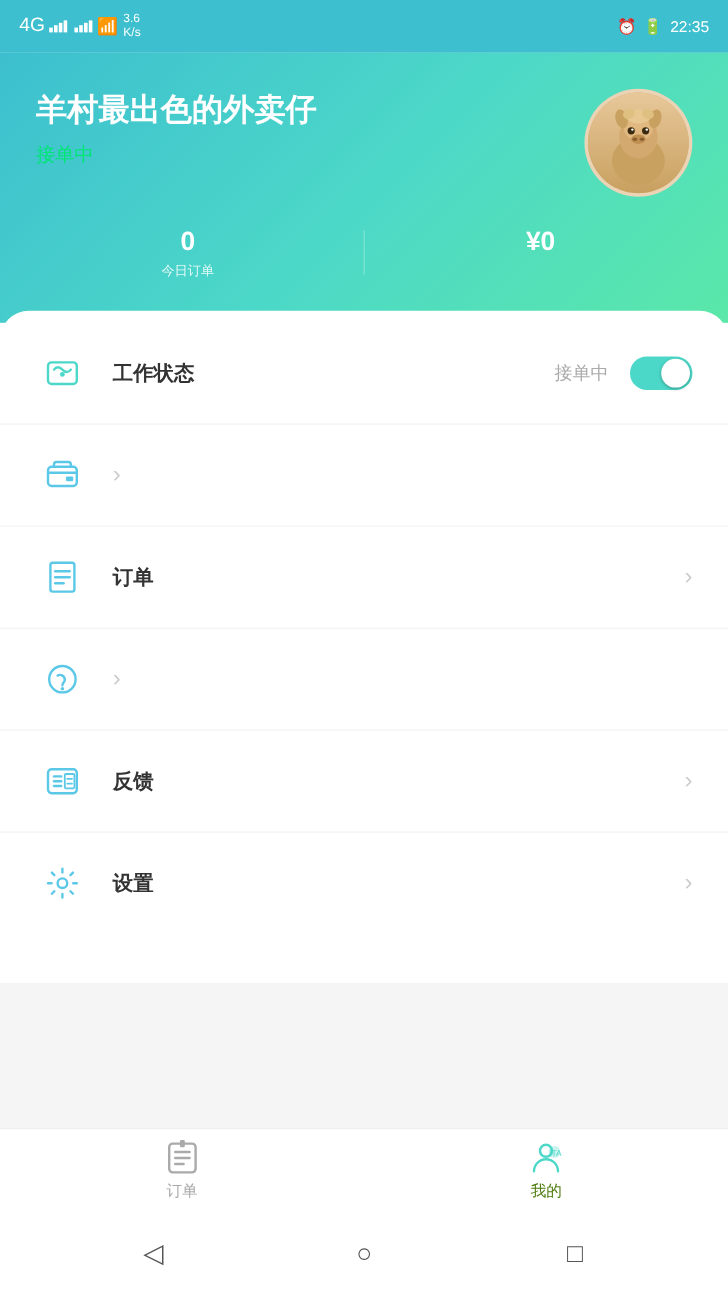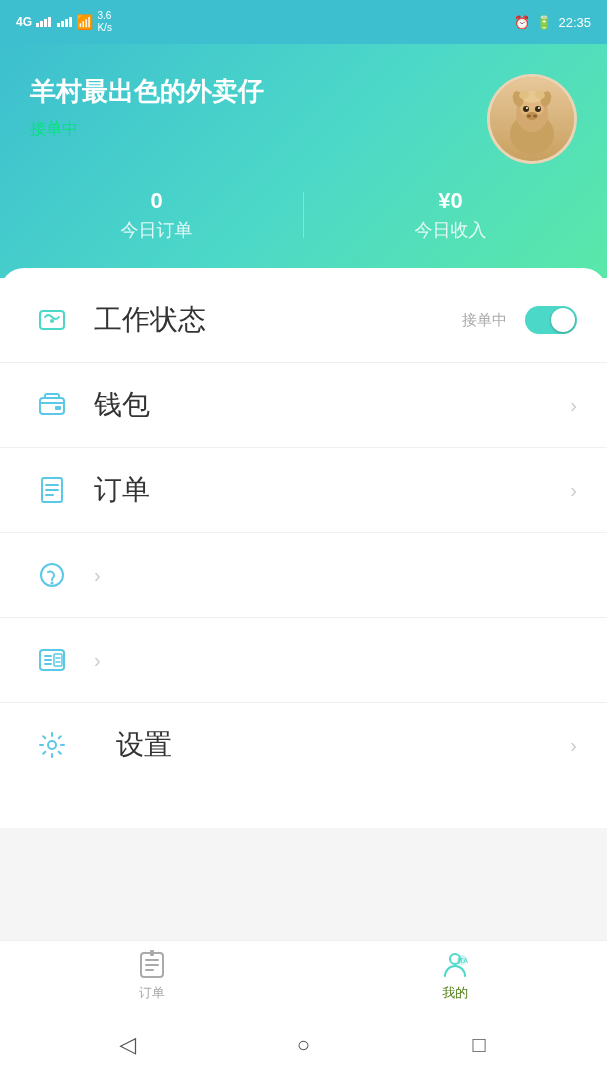--- a/index.html
+++ b/index.html
@@ -84,21 +84,21 @@
     .stat-item {
       flex: 1;
       text-align: center;
     }
     .stat-value {
       font-size: 22px;
       font-weight: bold;
       color: white;
     }
     .stat-label {
-      font-size: 18px;
+      font-size: 11px;
       color: rgba(255,255,255,0.85);
       margin-top: 4px;
     }
     .stat-divider {
       width: 1px;
       background: rgba(255,255,255,0.3);
       margin: 4px 0;
     }
 
     
@@ -114,36 +114,36 @@
 
     
     .menu-item {
       display: flex;
       align-items: center;
       padding: 20px 30px;
       border-bottom: 1px solid #f0f0f0;
       cursor: pointer;
       background: white;
     }
-    .menu-item:last-child { border-bottom: none; gap: 22px; }
+    .menu-item:last-child { border-bottom: none; }
     .menu-icon {
       width: 44px;
       height: 44px;
       display: flex;
       align-items: center;
       justify-content: center;
       margin-right: 20px;
       flex-shrink: 0;
     }
     .menu-icon svg { width: 30px; height: 30px; }
     .menu-label {
       flex: 1;
-      font-size: 28px;
+      font-size: 17px;
       color: #333;
-      font-weight: 400;
+      font-weight: 700;
     }
     .menu-right {
       display: flex;
       align-items: center;
       gap: 10px;
     }
     .menu-arrow {
       color: #ccc;
       font-size: 20px;
     }
@@ -228,21 +228,21 @@
       align-items: center;
       justify-content: center;
       cursor: pointer;
     }
   </style>
 </head>
 <body>
 
 <div class="status-bar">
   <div class="status-left">
-    <span style="font-size:12px;font-weight:bold;">4G</span>
+    <span style="font-size:16px;font-weight:normal;">4G</span>
     <div class="signal-bar">
       <span style="height:4px;"></span>
       <span style="height:6px;"></span>
       <span style="height:8px;"></span>
       <span style="height:10px;"></span>
     </div>
     <div class="signal-bar" style="margin-left:2px;">
       <span style="height:4px;"></span>
       <span style="height:6px;"></span>
       <span style="height:8px;"></span>
@@ -292,21 +292,20 @@
     </div>
   </div>
   <div class="header-stats">
     <div class="stat-item">
       <div class="stat-value">0</div>
       <div class="stat-label">今日订单</div>
     </div>
     <div class="stat-divider"></div>
     <div class="stat-item">
       <div class="stat-value">¥0</div>
-      <div class="stat-label">今日收入</div>
     </div>
   </div>
 </div>
 
 <div class="main-card">
 
   <div class="menu-item">
     <div class="menu-icon">
       <svg viewBox="0 0 30 30" fill="none" xmlns="http://www.w3.org/2000/svg">
         <rect x="3" y="6" width="24" height="18" rx="3" stroke="#4cd8c8" stroke-width="2" fill="none"></rect>
@@ -323,21 +322,20 @@
 
   <div class="menu-item">
     <div class="menu-icon">
       <svg viewBox="0 0 30 30" fill="none" xmlns="http://www.w3.org/2000/svg">
         <rect x="3" y="8" width="24" height="16" rx="3" stroke="#5bc8e8" stroke-width="2" fill="none"></rect>
         <path d="M3 13h24" stroke="#5bc8e8" stroke-width="2"></path>
         <rect x="18" y="16" width="6" height="4" rx="1" fill="#5bc8e8"></rect>
         <path d="M8 8V6a2 2 0 012-2h10a2 2 0 012 2v2" stroke="#5bc8e8" stroke-width="2"></path>
       </svg>
     </div>
-    <span class="menu-label">钱包</span>
     <div class="menu-right">
       <span class="menu-arrow">›</span>
     </div>
   </div>
 
   <div class="menu-item">
     <div class="menu-icon">
       <svg viewBox="0 0 30 30" fill="none" xmlns="http://www.w3.org/2000/svg">
         <rect x="5" y="3" width="20" height="24" rx="2" stroke="#5bc8e8" stroke-width="2" fill="none"></rect>
         <line x1="9" y1="10" x2="21" y2="10" stroke="#5bc8e8" stroke-width="2" stroke-linecap="round"></line>
@@ -369,20 +367,21 @@
       <svg viewBox="0 0 30 30" fill="none" xmlns="http://www.w3.org/2000/svg">
         <rect x="3" y="5" width="24" height="20" rx="3" stroke="#5bc8e8" stroke-width="2" fill="none"></rect>
         <line x1="8" y1="11" x2="14" y2="11" stroke="#5bc8e8" stroke-width="2" stroke-linecap="round"></line>
         <line x1="8" y1="15" x2="14" y2="15" stroke="#5bc8e8" stroke-width="2" stroke-linecap="round"></line>
         <line x1="8" y1="19" x2="14" y2="19" stroke="#5bc8e8" stroke-width="2" stroke-linecap="round"></line>
         <rect x="17" y="9" width="8" height="12" rx="1" stroke="#5bc8e8" stroke-width="1.5" fill="none"></rect>
         <line x1="19" y1="13" x2="23" y2="13" stroke="#5bc8e8" stroke-width="1.5" stroke-linecap="round"></line>
         <line x1="19" y1="17" x2="23" y2="17" stroke="#5bc8e8" stroke-width="1.5" stroke-linecap="round"></line>
       </svg>
     </div>
+    <span class="menu-label">反馈</span>
     <div class="menu-right">
       <span class="menu-arrow">›</span>
     </div>
   </div>
 
   <div class="menu-item">
     <div class="menu-icon">
       <svg viewBox="0 0 30 30" fill="none" xmlns="http://www.w3.org/2000/svg">
         <circle cx="15" cy="15" r="4" stroke="#5bc8e8" stroke-width="2" fill="none"></circle>
         <path d="M15 3v3M15 24v3M3 15h3M24 15h3M6.2 6.2l2.1 2.1M21.7 21.7l2.1 2.1M6.2 23.8l2.1-2.1M21.7 8.3l2.1-2.1" stroke="#5bc8e8" stroke-width="2" stroke-linecap="round"></path>

